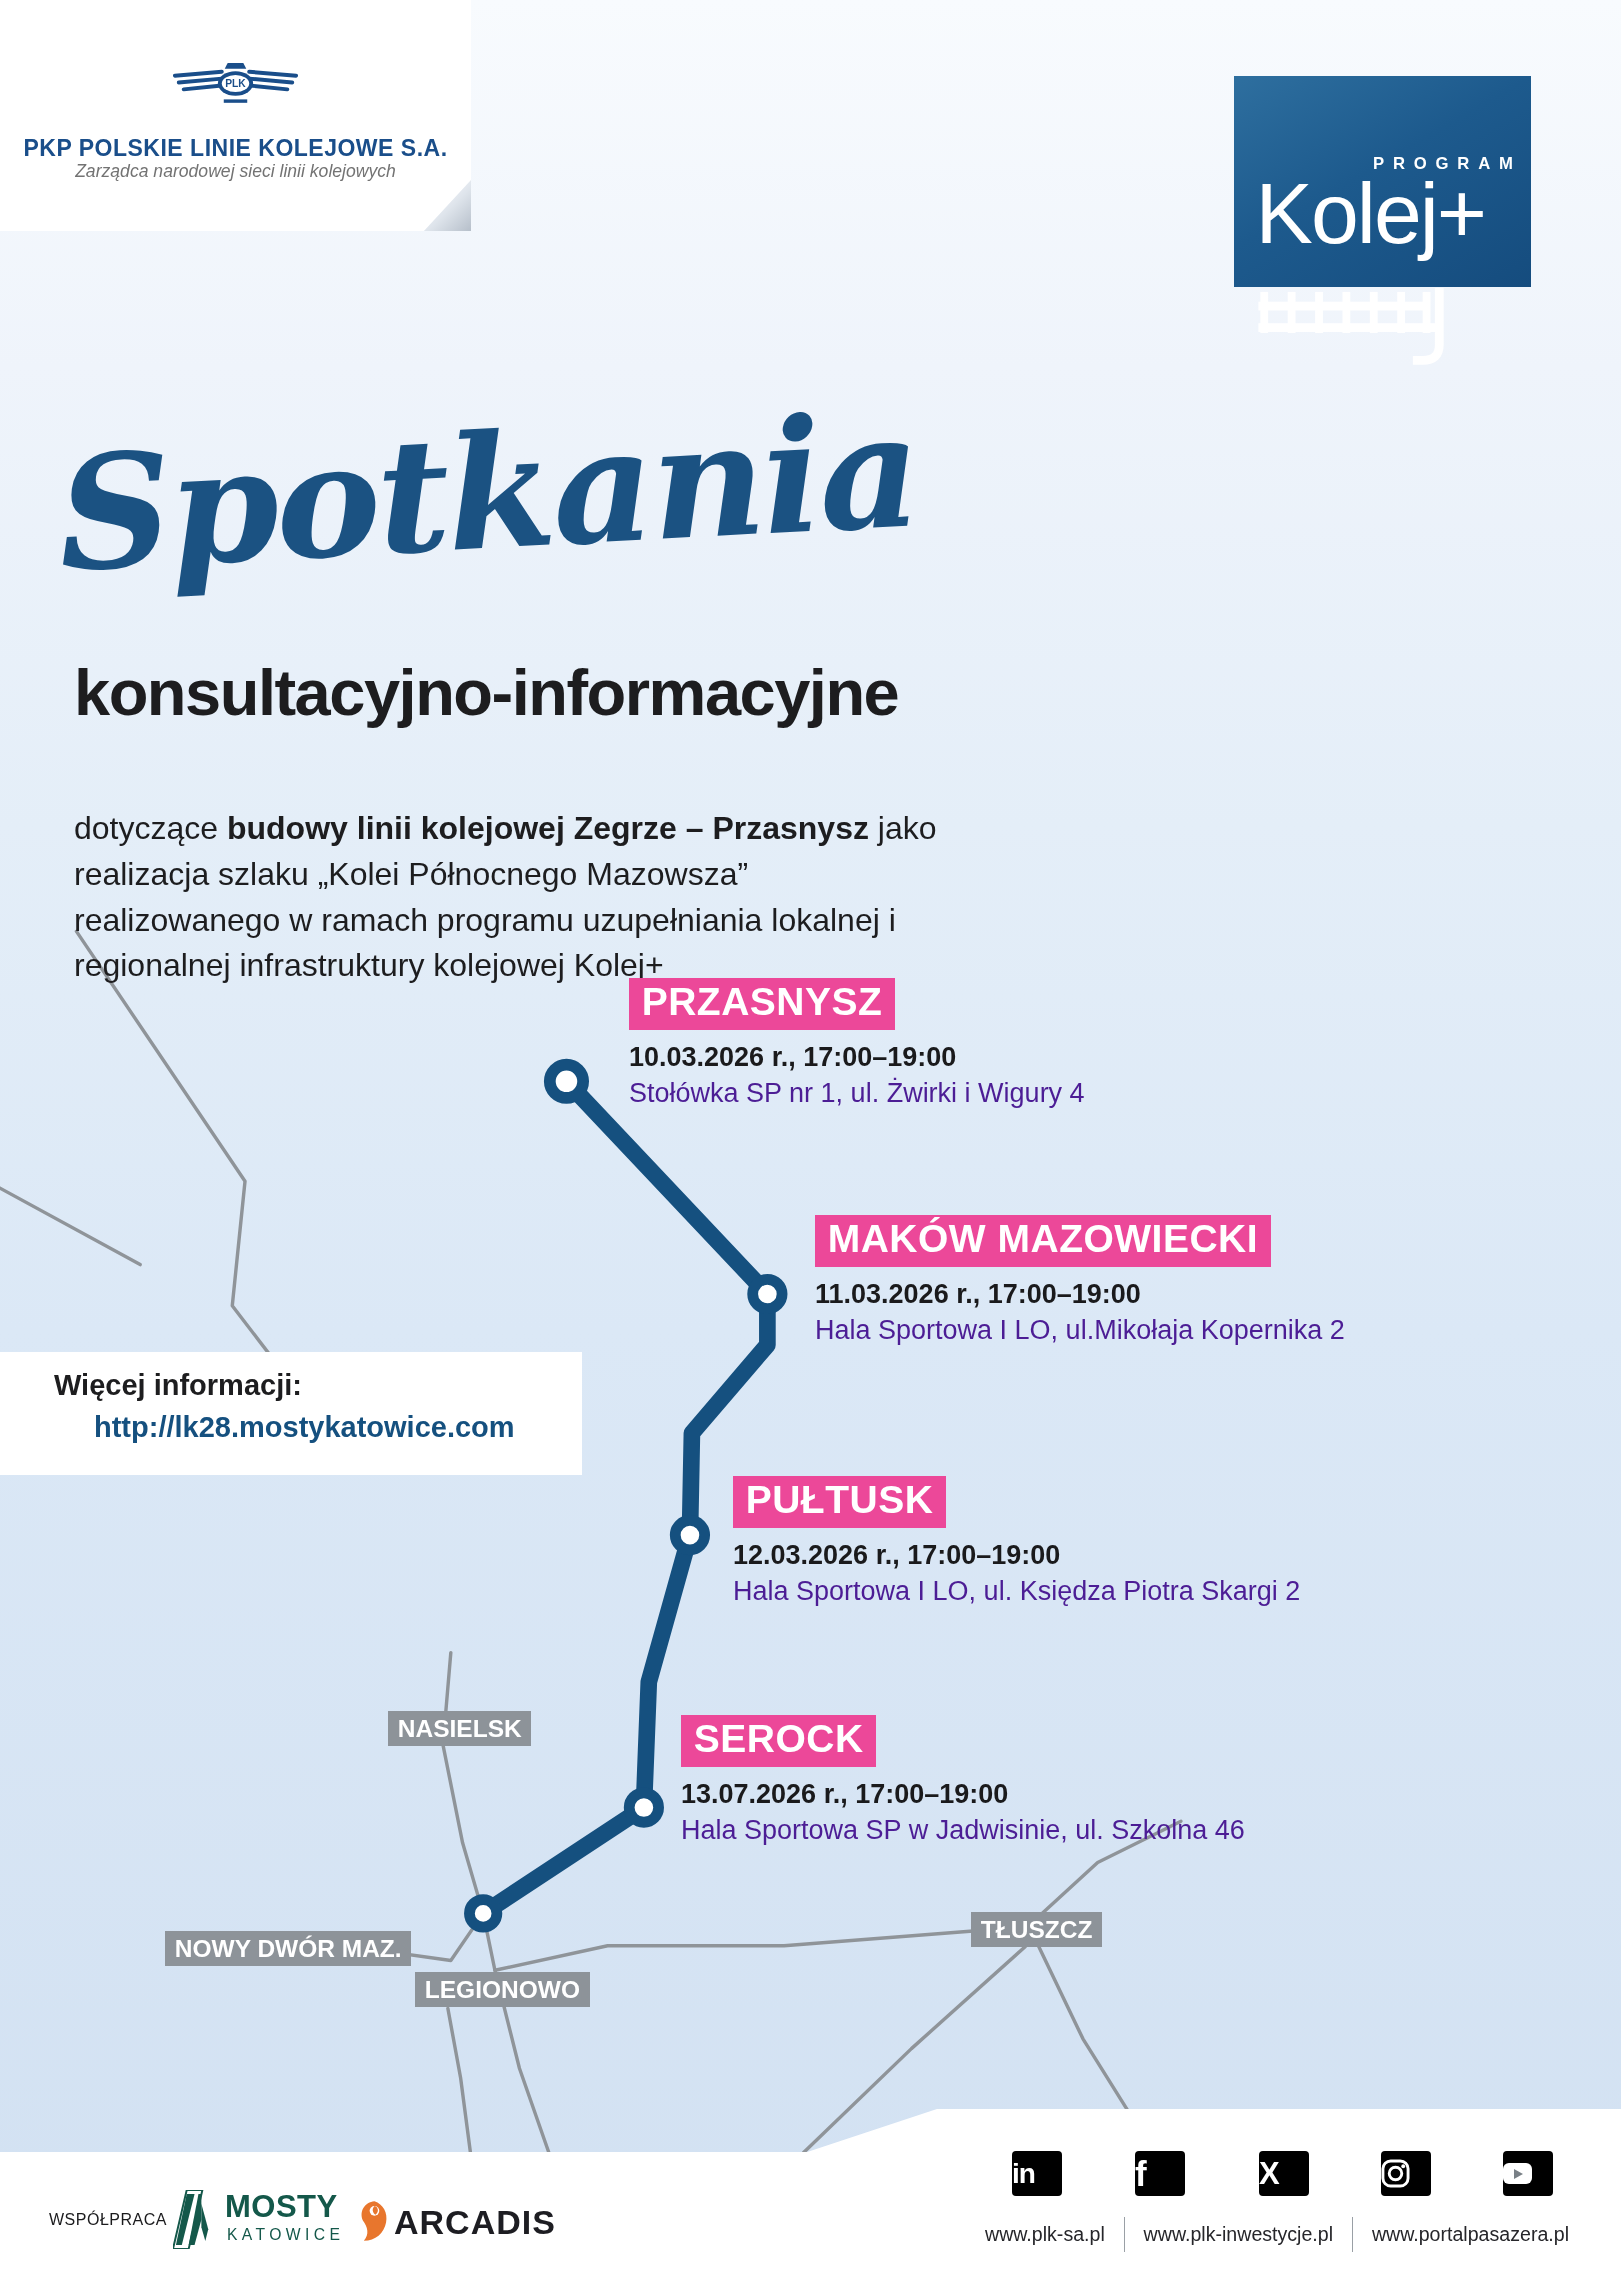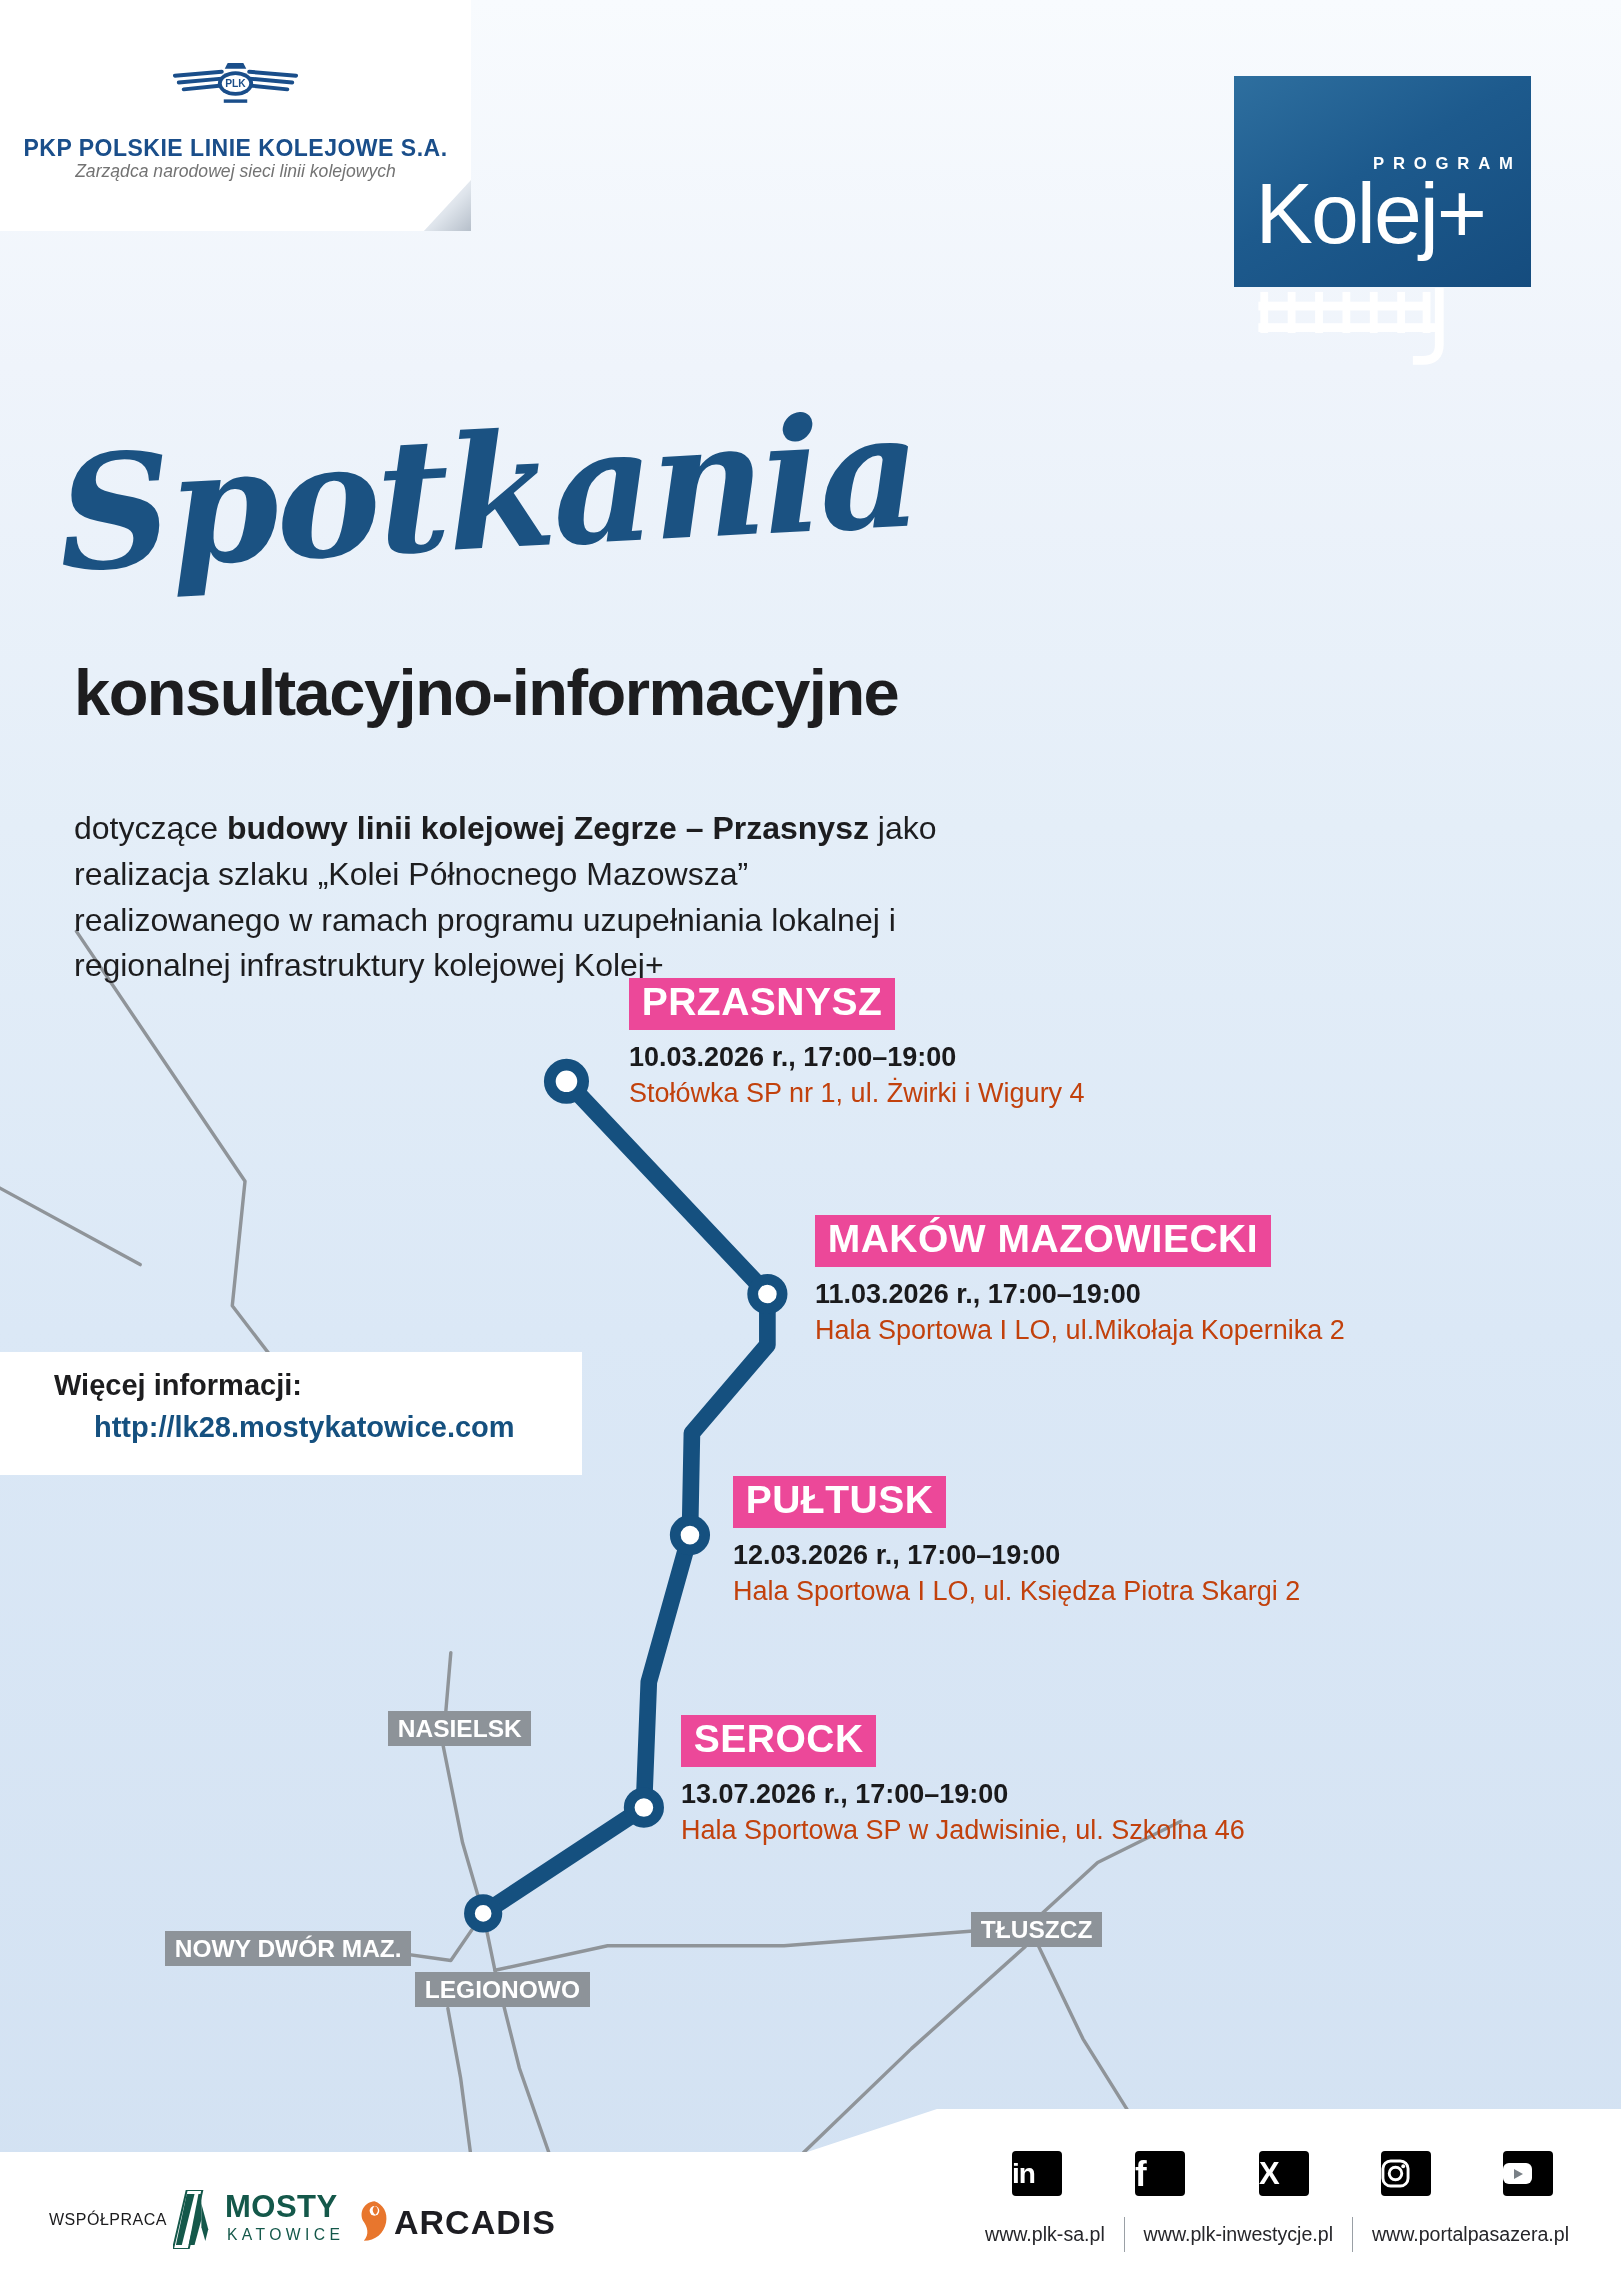--- a/index.html
+++ b/index.html
@@ -31,21 +31,21 @@
     font-weight:bold;font-size:157px;line-height:1.1;color:#1b5282;letter-spacing:-2.9px;
     transform:rotate(-3deg);transform-origin:left bottom;}
   .title-sub{left:74px;top:655px;font-weight:bold;font-size:65px;letter-spacing:-1.5px;color:#1d1d1f;}
   .intro{left:74px;top:774px;width:887px;font-size:32px;line-height:1.43;color:#1d1d1f;}
   .intro b{font-weight:bold;}
   
   .stop{position:absolute;}
   .stop-name{display:inline-block;background:#ec4899;color:#fff;font-weight:bold;
     font-size:39px;line-height:1.2;padding:1px 12.7px 3.9px 12.7px;letter-spacing:0.5px;}
   .stop-date{font-weight:bold;font-size:27px;color:#1a1a1c;margin-top:12.7px;}
-  .stop-venue{font-size:27px;color:#c2410c;margin-top:4.9px;}
+  .stop-venue{font-size:27px;color:#4c1d95;margin-top:4.9px;}
   
   .info-box{left:0;top:1352px;width:582px;height:123px;background:#ffffff;}
   .info-label{left:54px;top:1369px;font-weight:bold;font-size:29px;color:#1d1d1f;}
   .info-url{left:54px;top:1411px;font-weight:bold;font-size:29px;color:#15507f;margin-left:40px;}
   
   .map-label{position:absolute;background:#8d9399;color:#ffffff;font-weight:bold;
     font-size:24.5px;line-height:1.2;padding:2.9px 9.8px;white-space:nowrap;}
   
   .footer-white{left:0;top:2109px;width:1621px;height:183px;background:#ffffff;
     clip-path:polygon(0 23.5%,49.8% 23.5%,57.8% 0,100% 0,100% 100%,0 100%);}

